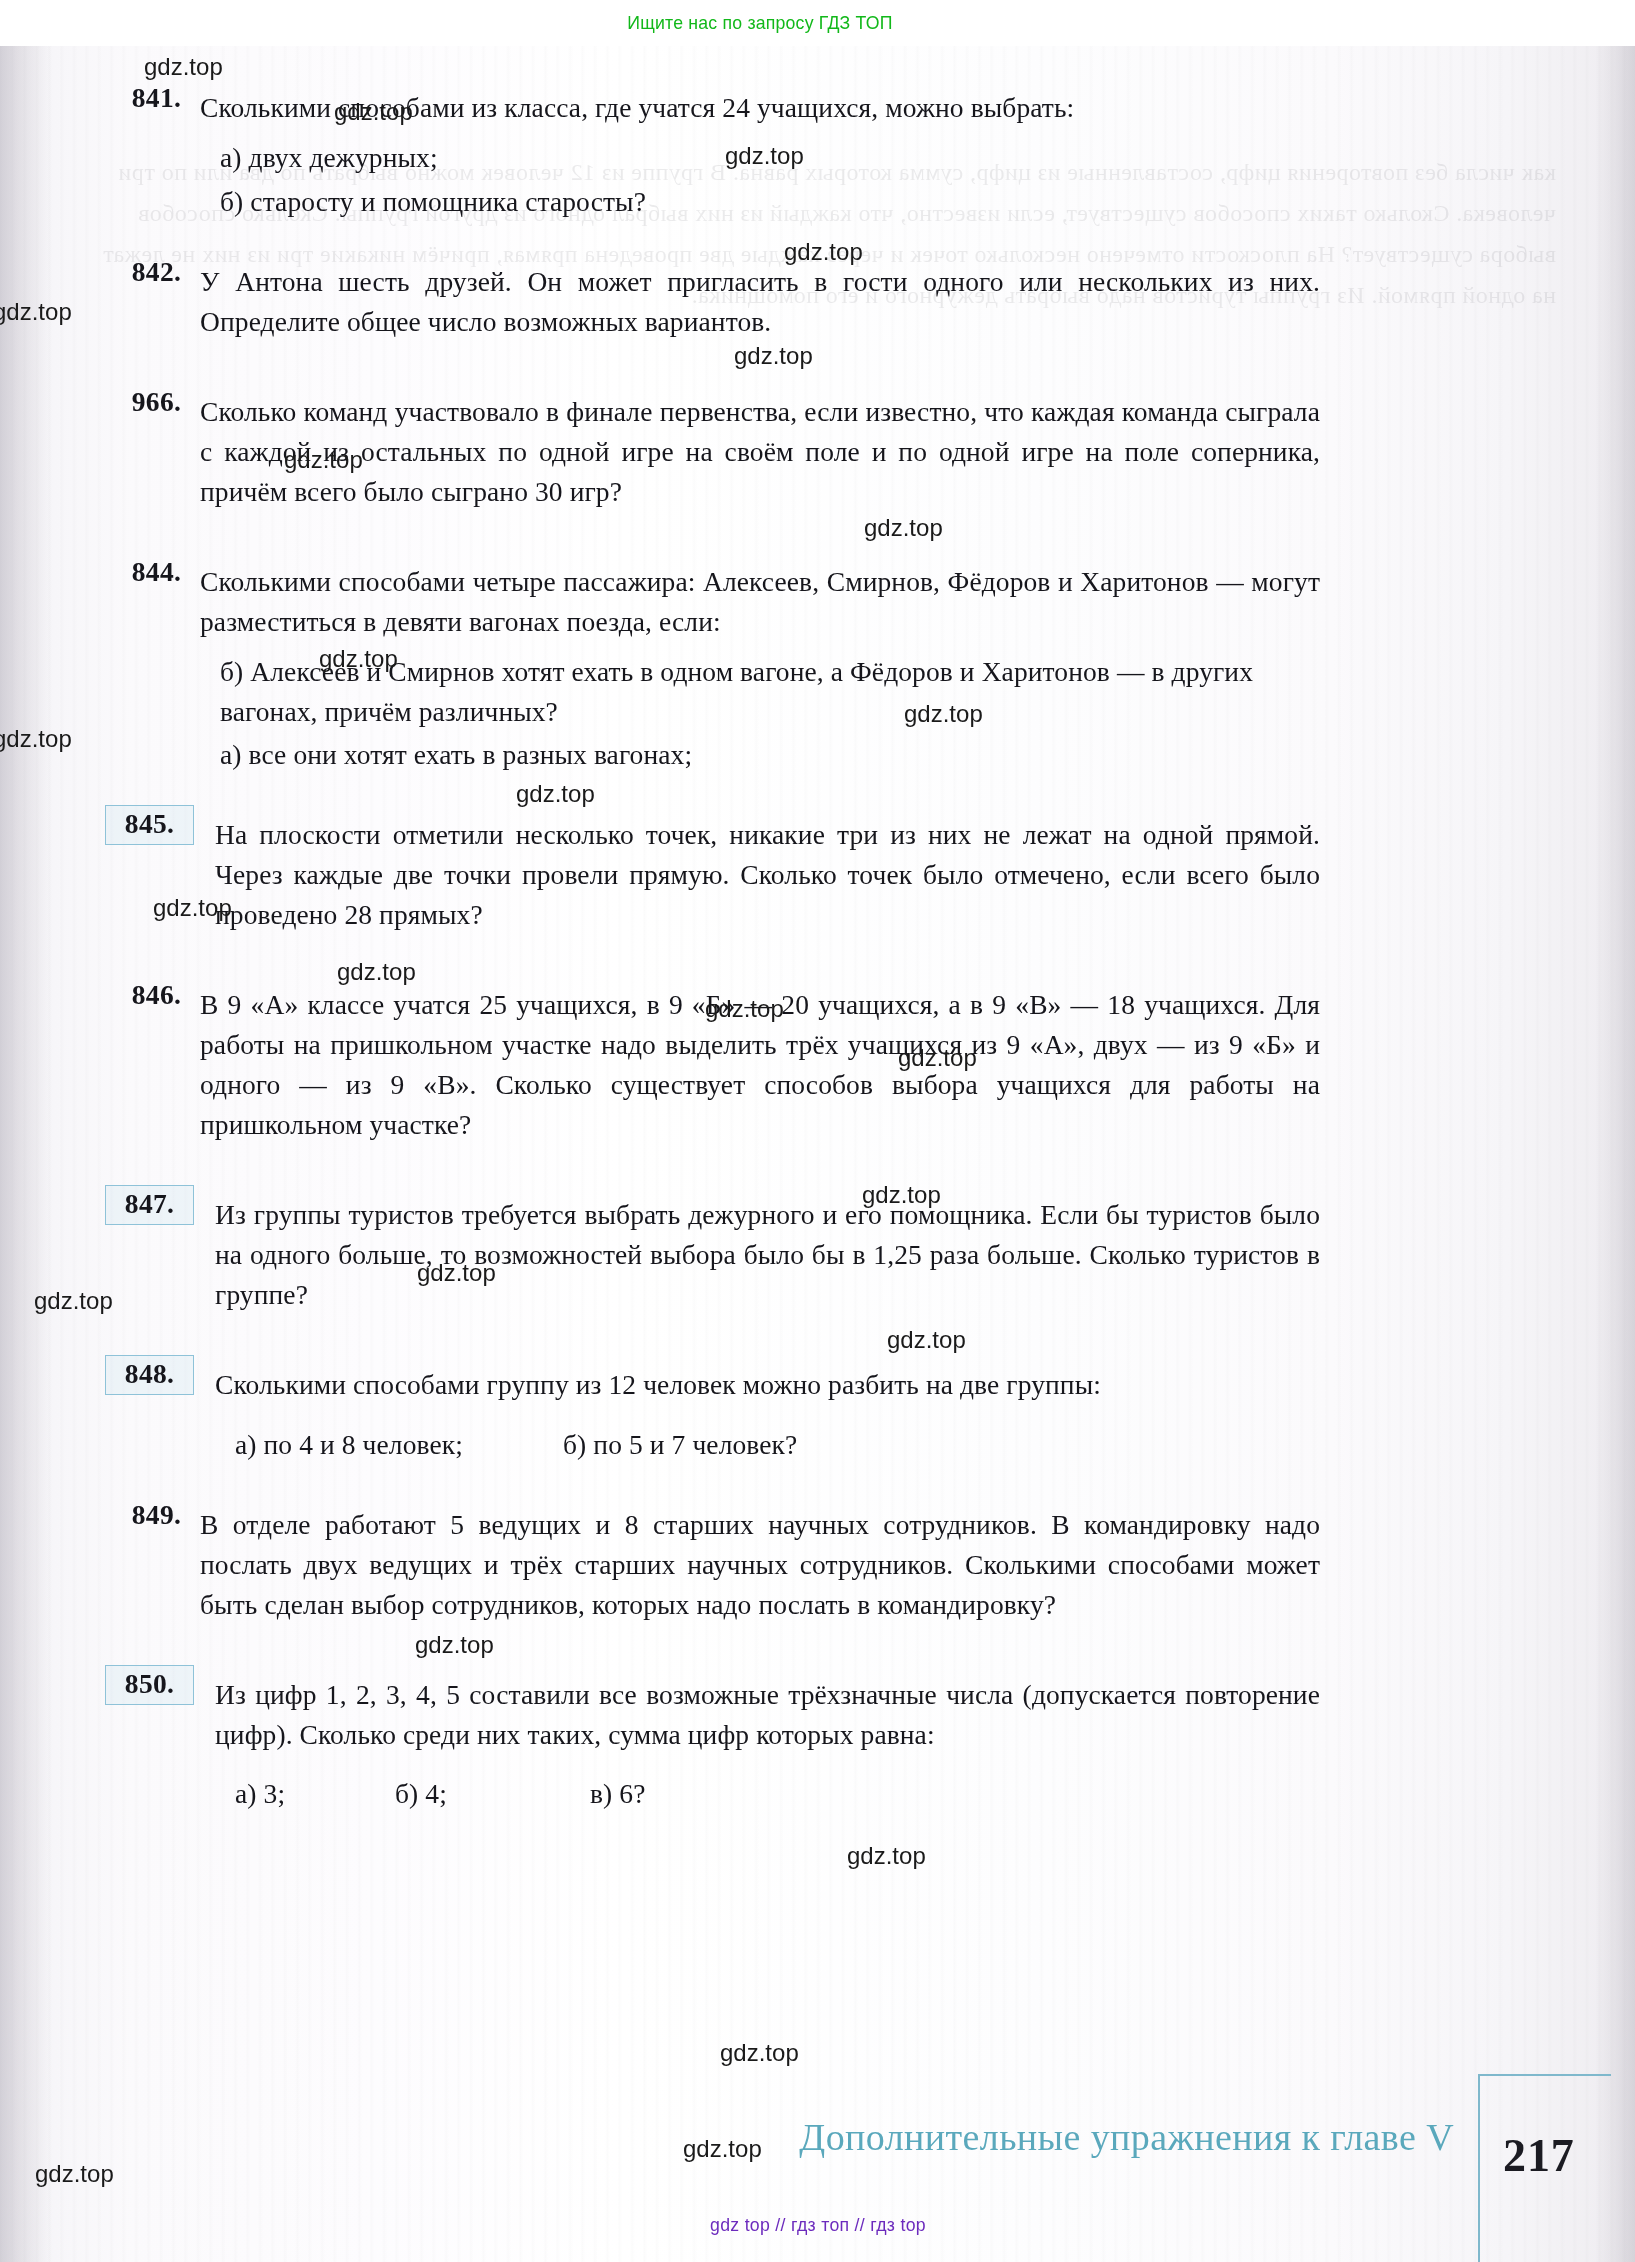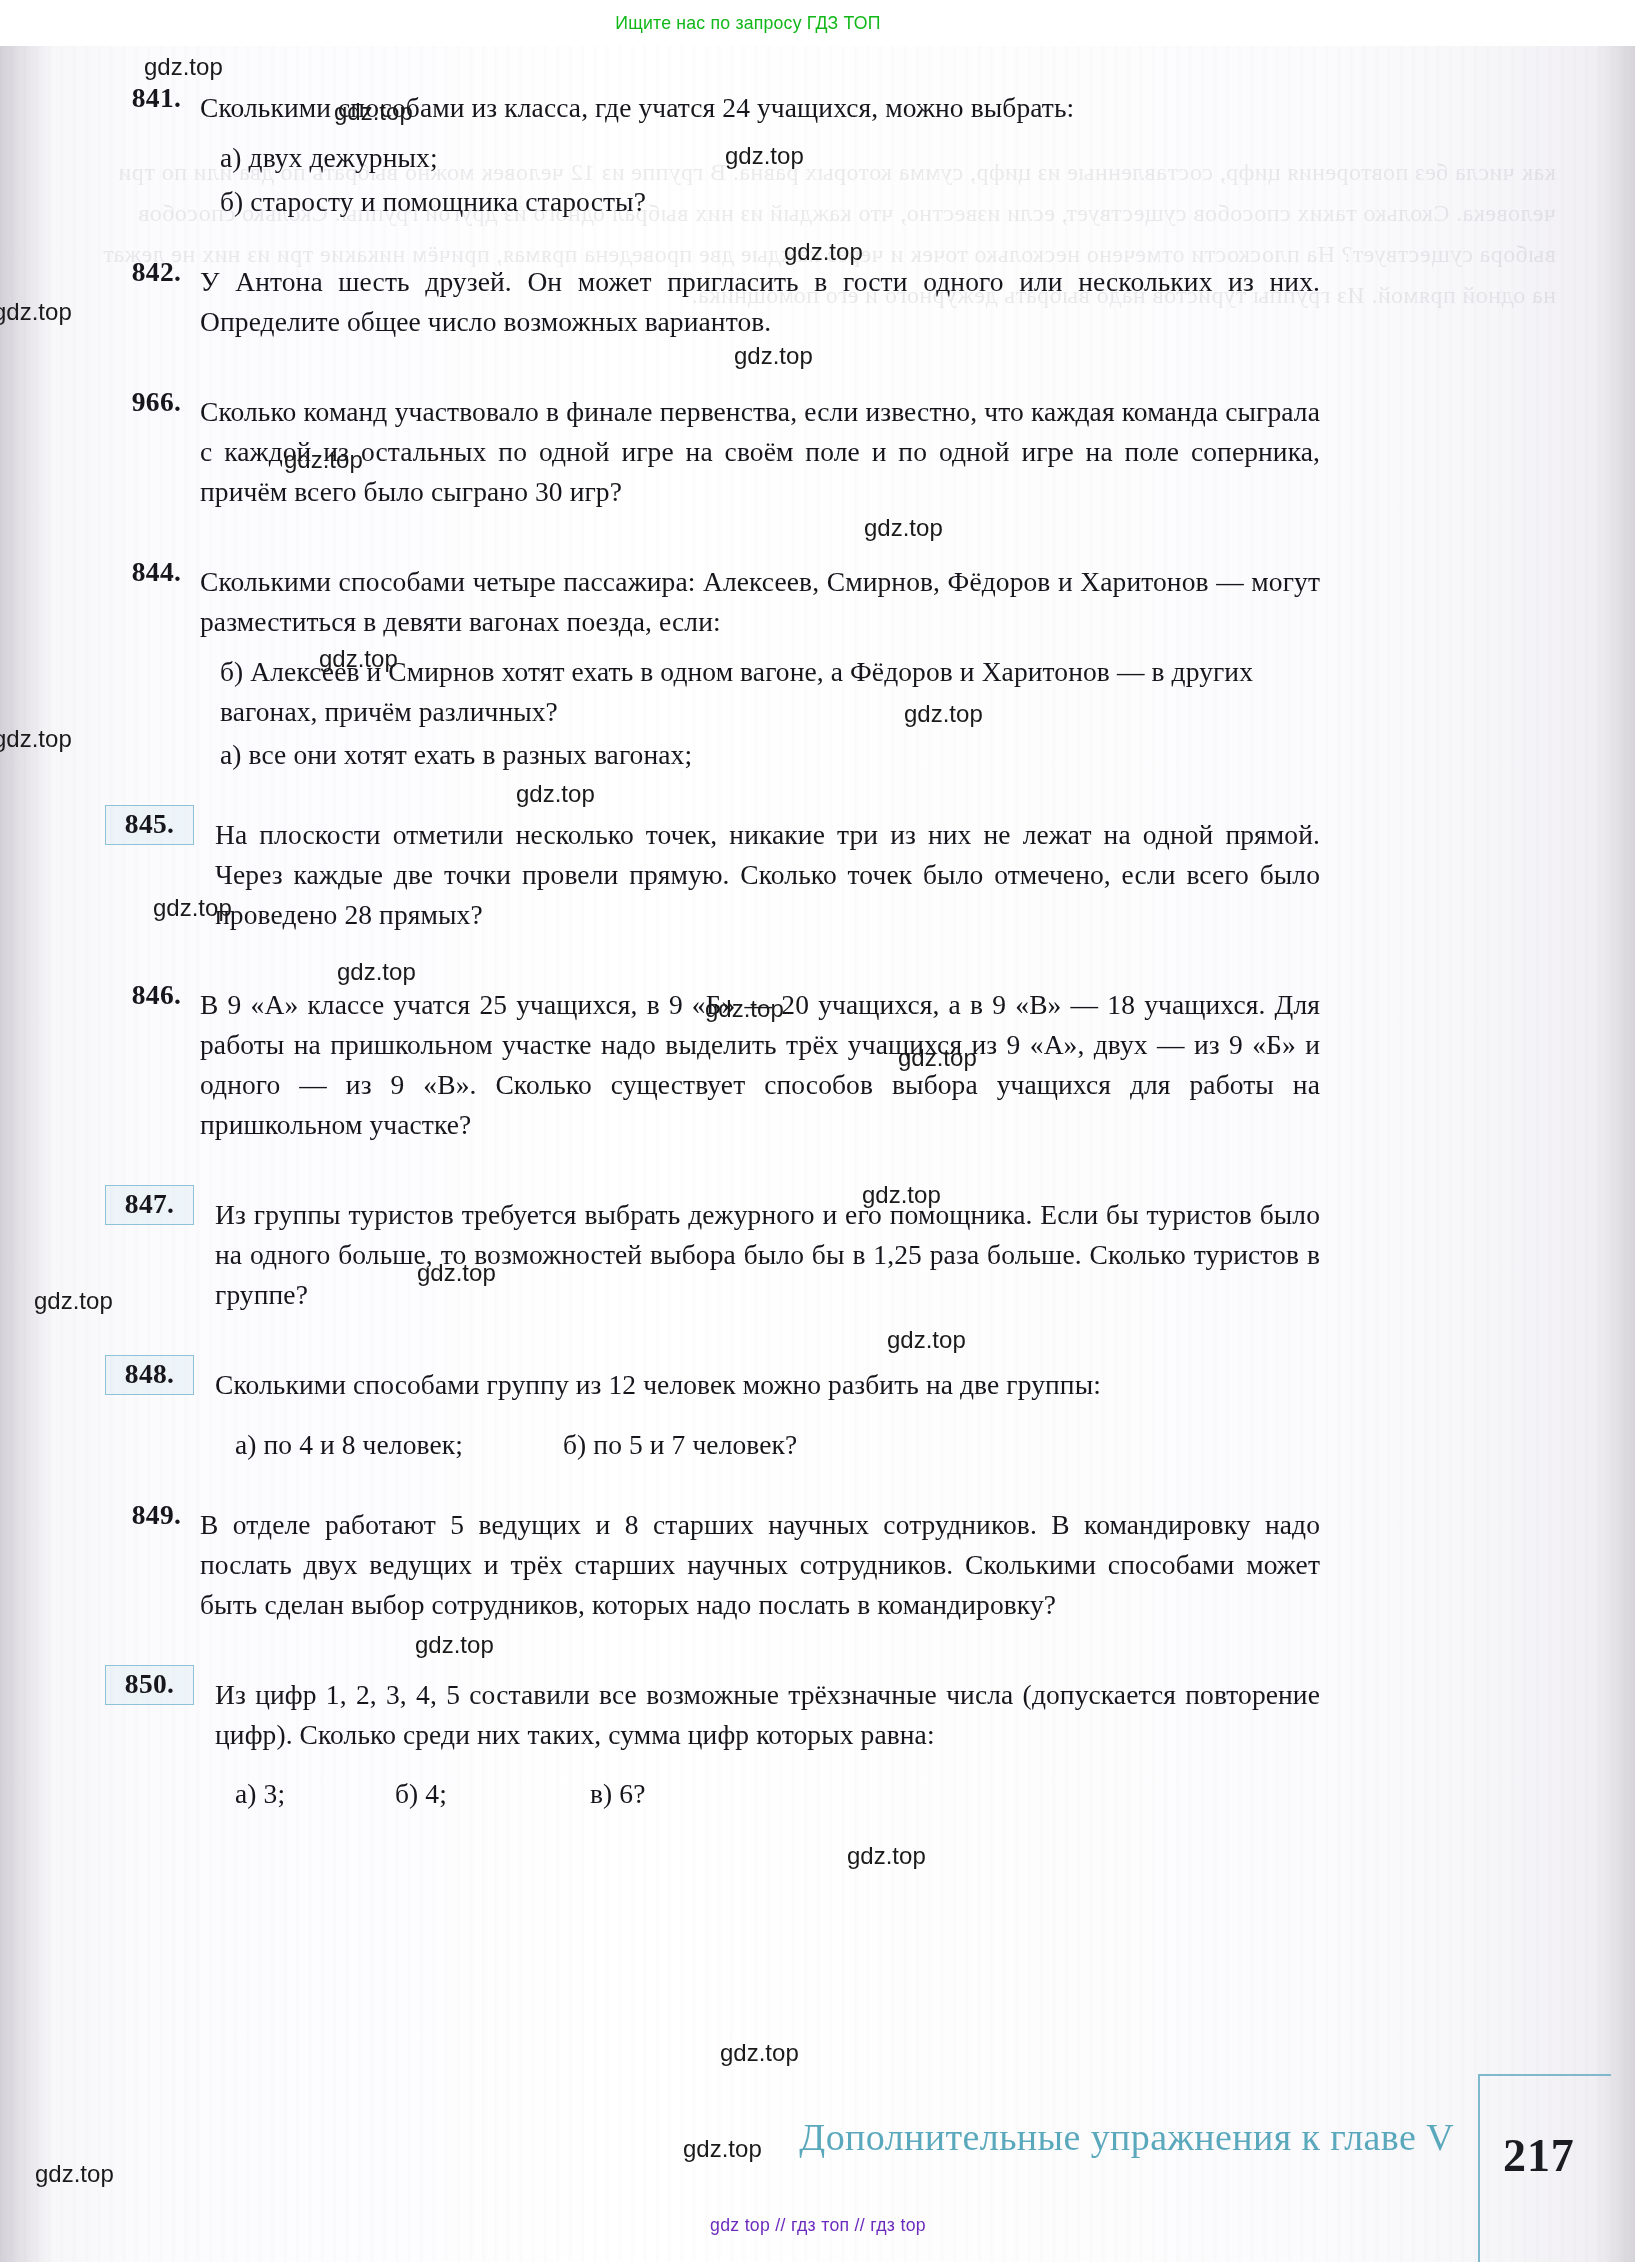--- a/index.html
+++ b/index.html
@@ -13,21 +13,21 @@
     width: 1636px;
     height: 2263px;
     background: #ffffff;
     overflow: hidden;
     font-family: "Liberation Serif", "DejaVu Serif", serif;
   }
 
   
   .promo-banner {
     position: absolute;
-    left: 0; top: 0;
+    left: 12px; top: 0;
     width: 1496px;
     height: 46px;
     background: #ffffff;
     display: flex;
     align-items: center;
     justify-content: center;
     z-index: 40;
   }
   .promo-banner span {
     font-family: "Liberation Sans", "DejaVu Sans", sans-serif;

